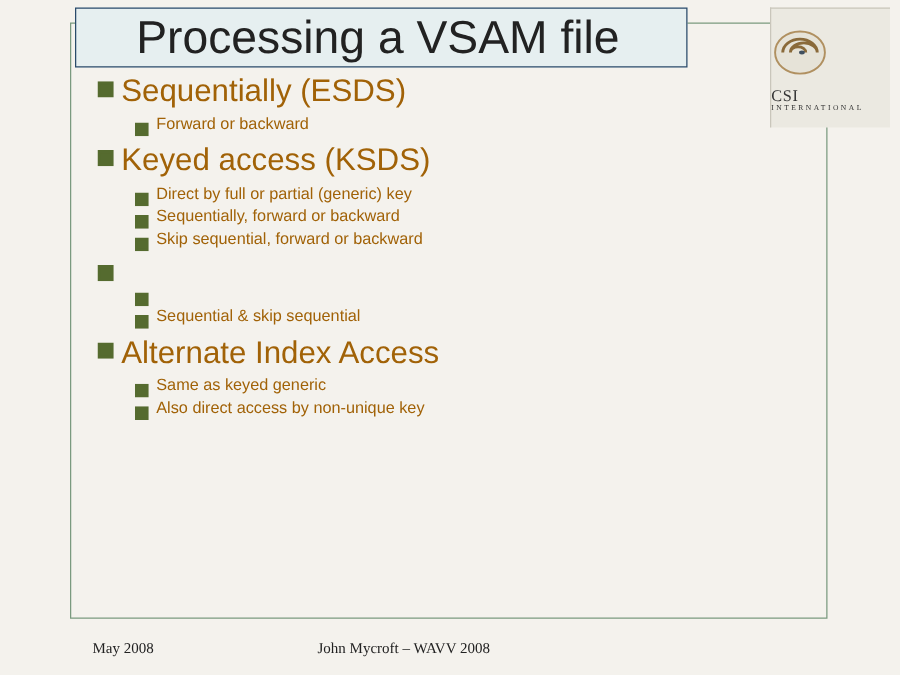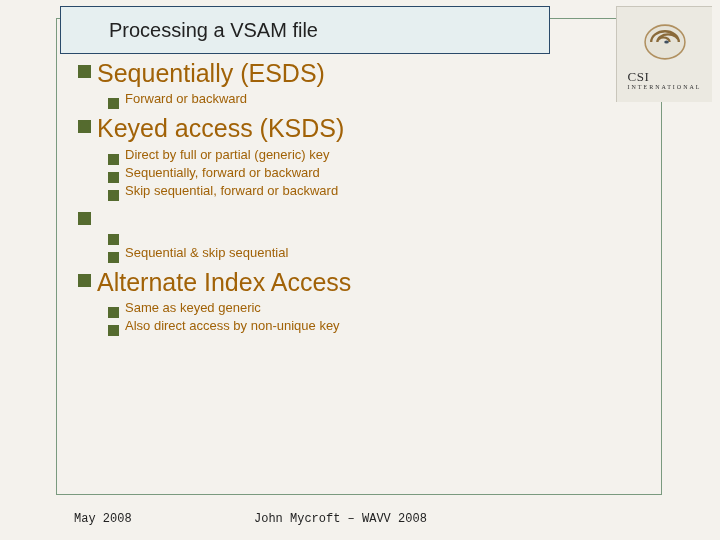--- a/index.html
+++ b/index.html
@@ -37,35 +37,35 @@
     border: 1px solid #2a4a6a;
     display: flex;
     align-items: center;
     box-sizing: border-box;
     padding-left: 48px;
   }
   .title-box h1 {
     margin: 0;
     font-family: Arial, Helvetica, sans-serif;
     font-weight: normal;
-    font-size: 20px;
+    font-size: 37px;
     color: #222;
   }
   .logo {
     position: absolute;
     right: 8px;
     top: 6px;
     width: 96px;
     height: 96px;
     background: #ebe9e1;
     border-top: 1px solid #c9c6bb;
     border-left: 1px solid #c9c6bb;
     display: flex;
     flex-direction: column;
-    align-items: center;
+    align-items: flex-start;
     justify-content: center;
     box-sizing: border-box;
   }
   .logo-swirl {
     width: 46px;
     height: 46px;
     margin-bottom: 4px;
   }
   .logo-text {
     font-family: "Times New Roman", serif;
@@ -124,21 +124,21 @@
   }
   .group { margin-bottom: 4px; }
   .footer {
     position: absolute;
     left: 74px;
     bottom: 14px;
     width: 560px;
     display: flex;
     font-size: 12px;
     color: #222;
-    font-family: Liberation Mono, monospace;
+    font-family: Liberation Serif, serif;
   }
   .footer .date { width: 180px; }
   .footer .author {  }
   svg.bullet rect { fill: #556b2f; }
 </style>
 </head>
 <body>
 
 <div class="slide">
   <div class="slide-border"></div>

